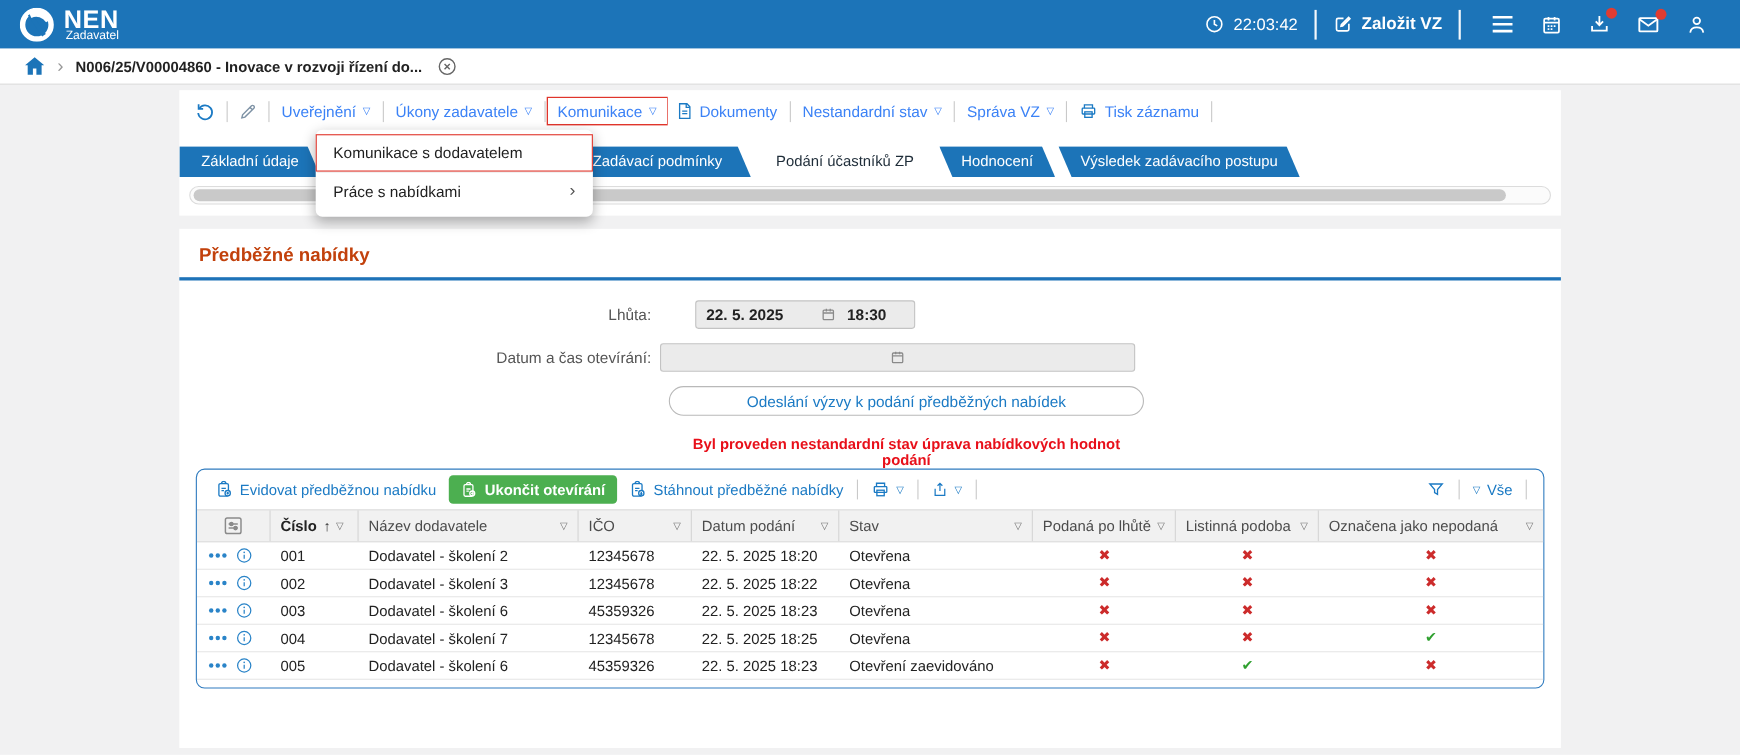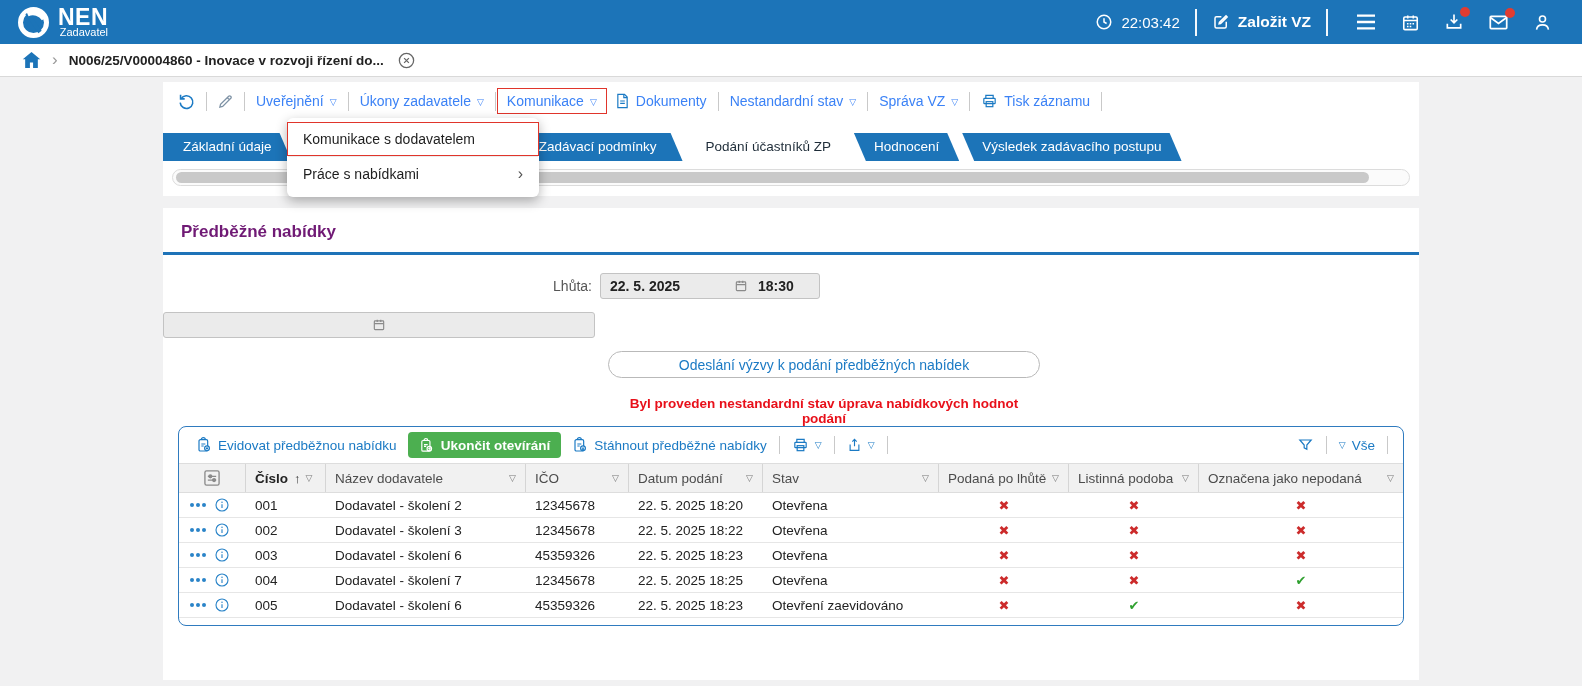--- a/index.html
+++ b/index.html
@@ -60,28 +60,28 @@
   .dropdown { position:absolute; left:124px; top:36px; width:252px; background:#fff;
     border-radius:6px; box-shadow:0 4px 12px rgba(0,0,0,.3); z-index:9; padding:4px 0 6px; }
   .dd-item { height:34px; display:flex; align-items:center; justify-content:space-between;
     padding:0 16px; font-size:14px; color:#1e1e1e; cursor:pointer; }
   .dd-item.hl { outline:1px solid #e0352b; outline-offset:-1px; }
   .dd-div { height:1px; background:#ececec; margin:0 1px; }
   .dd-arrow { color:#555; font-size:16px; }
 
   
   .panel { margin-top:12px; background:#fff; height:472px; padding-top:14px; }
-  .sec-title { font-size:17px; font-weight:bold; color:#701a75; margin:0 0 10px 18px; }
+  .sec-title { font-size:17px; font-weight:bold; color:#c2410c; margin:0 0 10px 18px; }
   .sec-rule { height:3px; background:#1e73b8; }
   .form { margin-top:18px; }
   .frow { display:flex; align-items:center; margin-bottom:13px; }
   .flabel { width:437px; text-align:right; padding-right:8px; color:#555; font-size:14px; }
   .fieldbox { height:26px; background:#ebebeb; border:1px solid #c3c3c3; border-radius:3px;
     display:flex; align-items:center; padding:0 9px; font-size:14px; font-weight:bold; color:#222; }
-  .lhuta-box { width:220px; }
+  .lhuta-box { width:200px;margin-left:32px; }
   .lhuta-date { flex:1; }
   .lhuta-time { width:52px; margin-left:10px; }
   .btn-outline { height:27px; background:#fff; border:1px solid #b9b9b9; border-radius:14px;
     color:#1b7ac4; font-size:14px; display:flex; align-items:center; justify-content:center;
     cursor:pointer; font-family:inherit; }
   .vypocet { width:202px; margin-left:10px; }
   .datum-box { width:432px; justify-content:center; }
   .odeslani { width:432px; margin-left:445px; }
   .warning { margin:18px 0 0 445px; width:432px; text-align:center; color:#e8101a;
     font-size:13.5px; font-weight:bold; }
@@ -320,20 +320,21 @@
           <span>
             <svg width="14" height="14" viewBox="0 0 24 24" fill="none" stroke="#8a8a8a" stroke-width="2">
               <rect x="4" y="5" width="16" height="15" rx="1.5"></rect>
                 <path d="M4 9.5h16M9 3v4M15 3v4"></path>
             </svg>
           </span>
           <span class="lhuta-time">18:30</span>
         </div>
       </div>
       <div class="frow">
+        <span class="flabel">Datum a čas otevírání:</span>
         <div class="fieldbox datum-box">
           <span>
             <svg width="14" height="14" viewBox="0 0 24 24" fill="none" stroke="#8a8a8a" stroke-width="2">
               <rect x="4" y="5" width="16" height="15" rx="1.5"></rect>
                 <path d="M4 9.5h16M9 3v4M15 3v4"></path>
             </svg>
           </span>
         </div>
       </div>
       <div class="frow">

